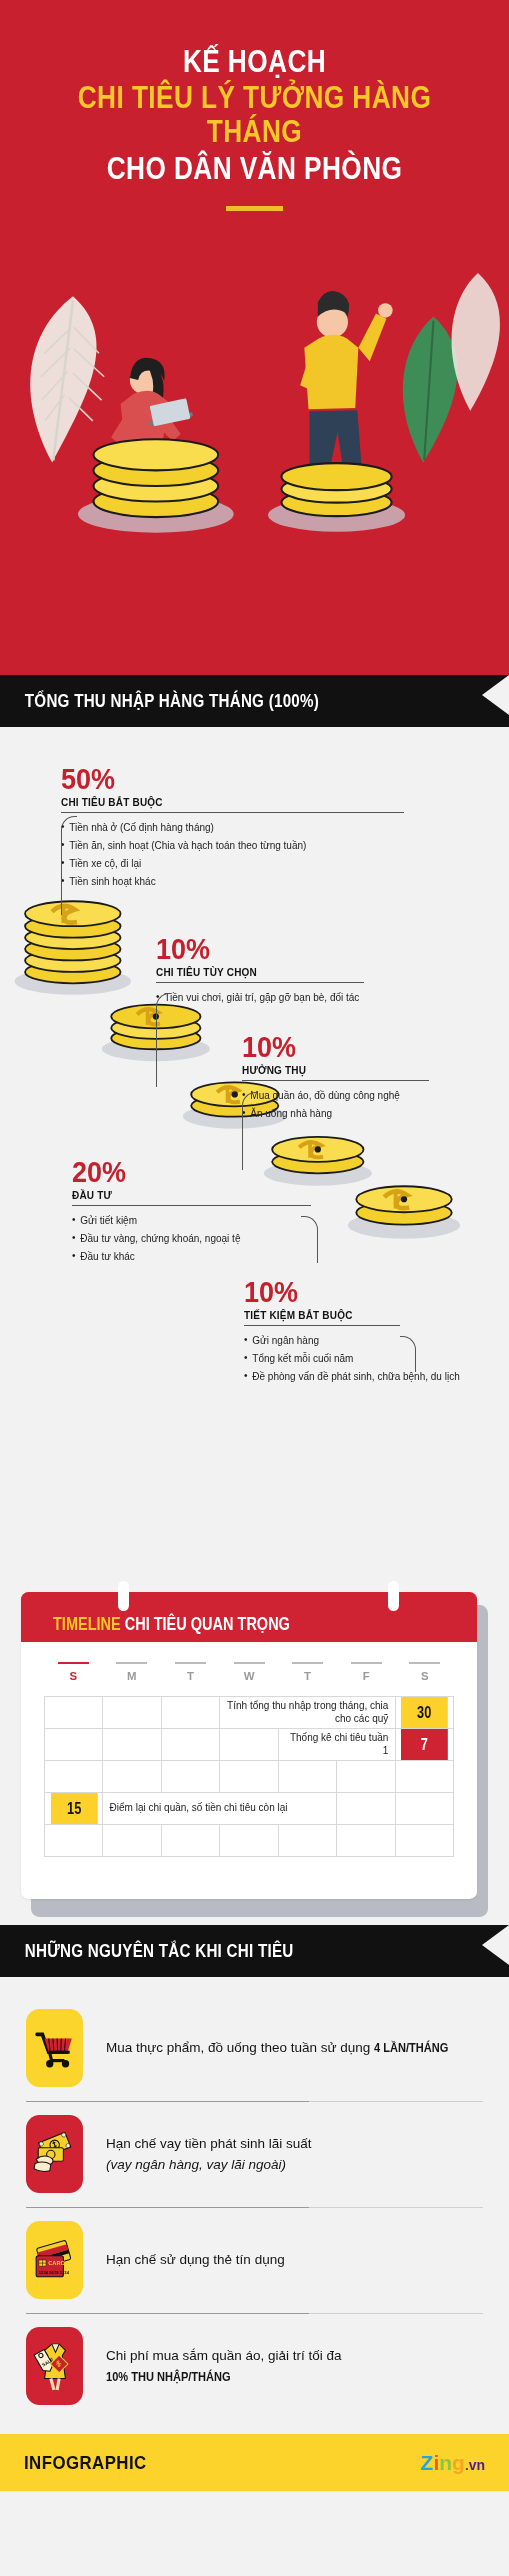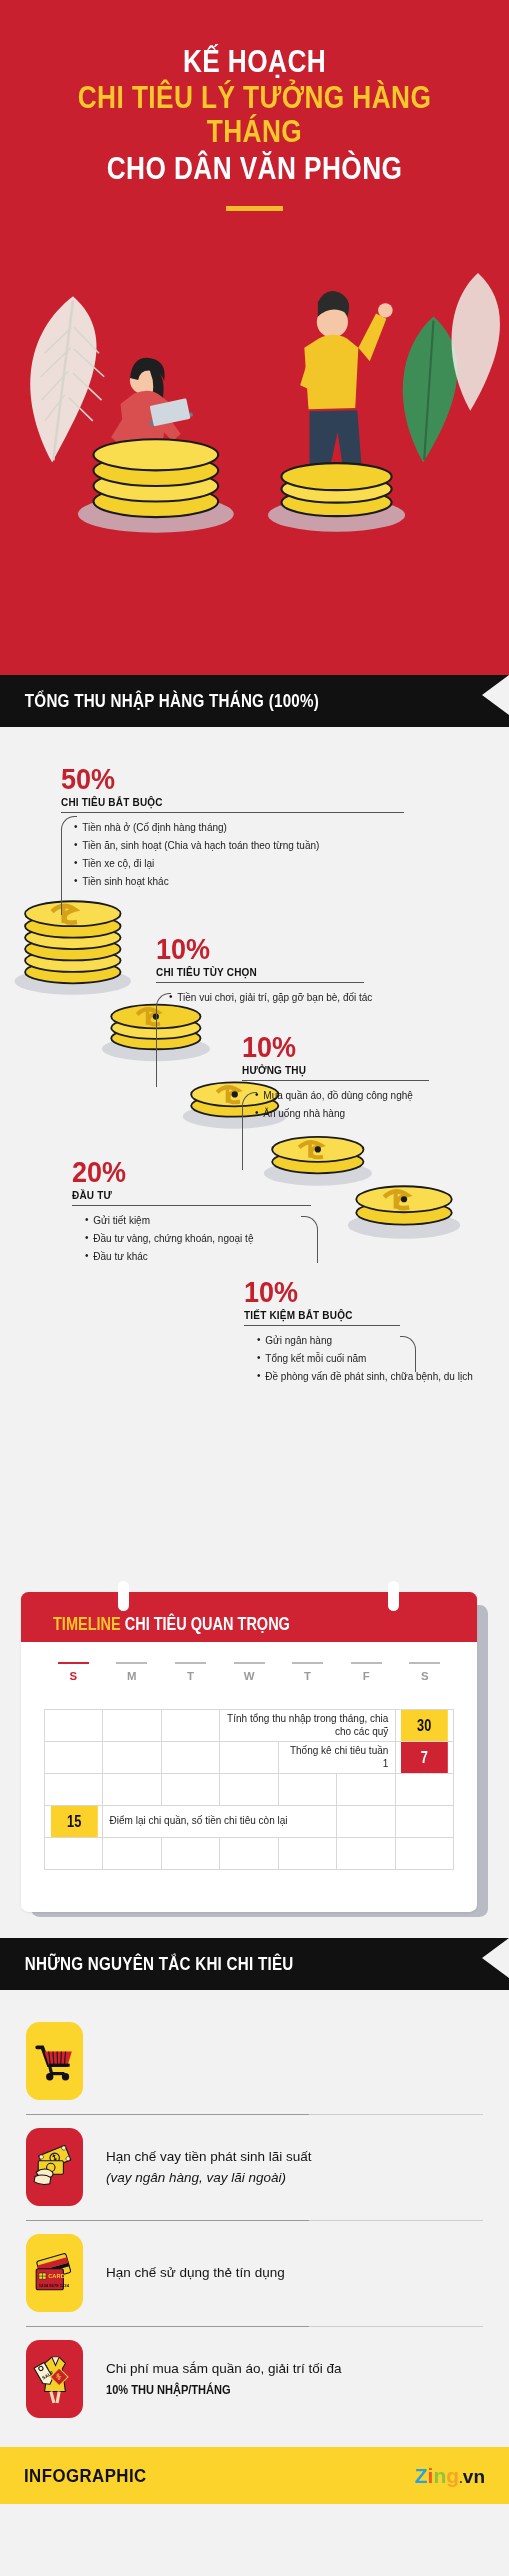--- a/index.html
+++ b/index.html
@@ -65,21 +65,21 @@
   .pct-block { position: absolute; }
   .pct-num {
     font-size: 30px; font-weight: 700; color: #c4202d; line-height: 0.95;
     transform: scaleX(0.9); transform-origin: left bottom;
   }
   .pct-label {
     font-size: 10px; font-weight: 700; color: #111; letter-spacing: 0.2px;
     margin-top: 3.1px; white-space: nowrap;
   }
   .pct-rule { height: 1px; background: #555; margin-top: 4.7px; }
-  .pct-list { margin-top: 7.3px; padding-left: 13px; }
+  .pct-list { margin-top: 7.3px; }
   .pct-list li {
     list-style: none; font-size: 10px; line-height: 1.45; color: #1c1c1c;
     padding-left: 8.3px; position: relative; margin-bottom: 3.6px;
   }
   .pct-list li::before {
     content: "•"; position: absolute; left: 0; top: -0.5px; font-size: 10px;
   }
   .hook {
     position: absolute; border-left: 1px solid #555; border-top: 1px solid #555;
     border-top-left-radius: 13.5px; pointer-events: none;
@@ -112,21 +112,21 @@
   .cal-title .rest { color: #fff; }
   .cal-body { padding: 15.6px 23px 42px; }
   .dow-row { display: flex; }
   .dow {
     flex: 1; text-align: center; font-size: 11.4px; color: #9a9a9a;
     font-weight: 700; padding-top: 4.2px;
   }
   .dow .bar { height: 2.1px; background: #bbb; width: 31px; margin: 0 auto 6.2px; }
   .dow.sun { color: #cf2232; }
   .dow.sun .bar { background: #cf2232; }
-  .grid { margin-top: 27px; border-collapse: collapse; width: 100%; table-layout: fixed; }
+  .grid { margin-top: 14px; border-collapse: collapse; width: 100%; table-layout: fixed; }
   .grid td { border: 0.5px solid #d8d8d8; height: 32px; vertical-align: middle; }
   .cell-num {
     text-align: center; font-size: 15.6px; font-weight: 700; color: #111;
     transform: scaleX(0.82);
   }
   .cell-num.gold { background: #fcd12a; }
   .cell-num.red { background: #cf2232; color: #fff; }
   .cell-note { font-size: 10px; line-height: 1.25; color: #1c1c1c; padding: 0 6.2px; }
   .cell-note.right { text-align: right; }
 
@@ -153,21 +153,21 @@
     justify-content: space-between; padding: 16px 24px;
   }
   .footer-label {
     font-size: 18.7px; font-weight: 700; letter-spacing: 0.5px; color: #111;
     transform: scaleX(0.9); transform-origin: left;
   }
   .zing { display: flex; align-items: baseline; font-weight: 700; font-size: 21px; }
   .zing .z { color: #29a3dc; } .zing .i { color: #f15a24; }
   .zing .n { color: #8cc63f; } .zing .g { color: #f5a623; }
   .zing .dot { color: #444; font-size: 13.5px; }
-  .zing .vn { color: #0f172a; font-size: 19px; }
+  .zing .vn { color: #4c1d95; font-size: 14px; }
 </style>
 </head>
 <body>
 
 <div class="page">
 
   <section class="hero">
 
     <svg class="leaf" style="left:-5.2px; top:291px;" width="156" height="187" viewBox="0 0 300 360">
       <path d="M150 10 C60 80 40 200 110 330 C180 200 240 90 150 10 Z" fill="#f0efe9" opacity="0.92"></path>
@@ -479,20 +479,23 @@
               <line x1="52" y1="22" x2="51" y2="48"></line>
             <line x1="60" y1="22" x2="58" y2="48"></line>
           </g>
           <path d="M28 48 h40" stroke="#111" stroke-width="6"></path>
           <path d="M30 50 l4 16" stroke="#111" stroke-width="6"></path>
           <path d="M32 64 h26" stroke="#111" stroke-width="6"></path>
           <circle cx="30" cy="70" r="7" fill="#111"></circle>
           <circle cx="60" cy="70" r="7" fill="#111"></circle>
         </svg>
       </div>
+      <div class="rule-txt">
+        <span>Mua thực phẩm, đồ uống theo tuần sử dụng </span><span class="strong">4 LẦN/THÁNG</span>
+      </div>
     </div>
     <div class="rule-sep"></div>
 
     <div class="rule-row">
       <div class="rule-ico red">
         <svg width="44" height="44" viewBox="0 0 84 84">
           <g transform="rotate(-22 42 34)">
             <rect x="18" y="10" width="54" height="30" fill="#f5d028" stroke="#111" stroke-width="2"></rect>
             <circle cx="45" cy="25" r="9" fill="none" stroke="#111" stroke-width="2"></circle>
             <path d="M45 18 v14 M42 21 h6 M42 28 h6" stroke="#111" stroke-width="2"></path>

